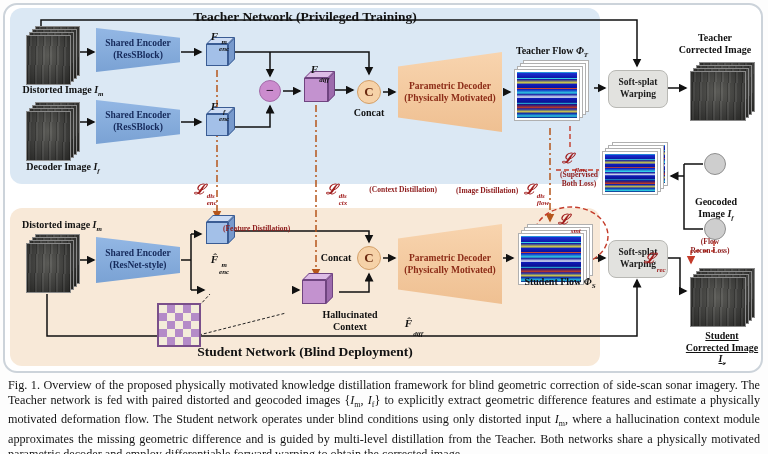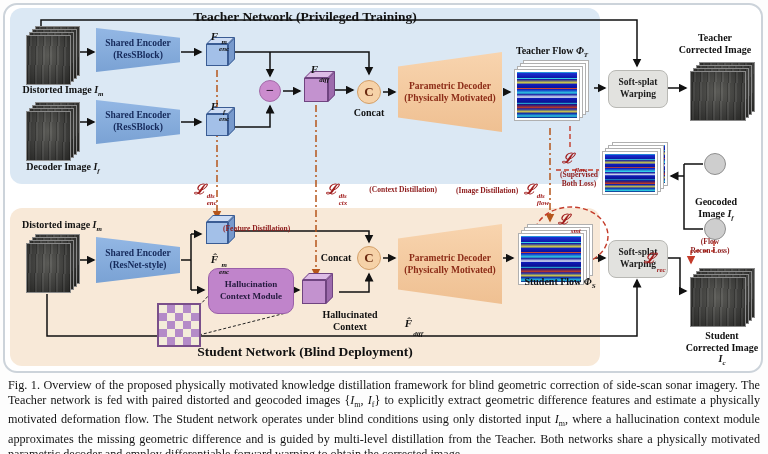--- a/index.html
+++ b/index.html
@@ -349,24 +349,20 @@
       <i class="cs"></i>
       <i class="cf"></i>
   </div>
   <div class="flb" style="left:198px;top:249px;width:44px;">
     <span class="fv">F̂</span><span class="ss">
         <span>m</span>
         <span>enc</span>
       </span>
   </div>
 
-  <div class="hcm" style="left:208px;top:268px;width:84px;height:44px;">
-    <span>Hallucination</span>
-    <span>Context Module</span>
-  </div>
   <div class="grid" style="left:157px;top:303px;"></div>
 
   <div class="cube cp" style="left:302px;top:280px;width:24px;height:24px;">
     <i class="ct"></i>
       <i class="cs"></i>
       <i class="cf"></i>
   </div>
   <div class="lb" style="left:306px;top:309px;width:88px;">
     <div>Hallucinated</div>
     <div>Context</div>
@@ -414,21 +410,21 @@
     <span>Soft-splat</span>
     <span>Warping</span>
   </div>
 
   <div class="stack st-cor" style="left:690px;top:268px;width:66px;height:60px;">
     <div class="sl sn" style="left:9px;top:0;"></div>
     <div class="sl sn" style="left:6px;top:3px;"></div>
     <div class="sl sn" style="left:3px;top:6px;"></div>
     <div class="sl sn" style="left:0;top:9px;"></div>
   </div>
-  <div class="lb" style="left:676px;top:330px;width:92px;">
+  <div class="lb" style="left:676px;top:330px;width:92px;text-decoration:underline;">
     <div>Student</div>
     <div>Corrected Image</div>
     <div><span class="mvar">I</span><sub class="msub">c</sub></div>
   </div>
 
   <div class="lb t-title" style="left:16px;top:344px;width:578px;">Student Network (Blind Deployment)</div>
 
   <div class="caption">
     <span>Fig. 1.  Overview of the proposed physically motivated knowledge distillation framework for blind geometric correction of side-scan sonar imagery. The Teacher network is fed with paired distorted and geocoded images {</span><i>I</i><sub>m</sub><span>, </span><i>I</i><sub>f</sub><span>} to explicitly extract geometric difference features and estimate a physically motivated deformation flow. The Student network operates under blind conditions using only distorted input </span><i>I</i><sub>m</sub><span>, where a hallucination context module approximates the missing geometric difference and is guided by multi-level distillation from the Teacher. Both networks share a physically motivated parametric decoder and employ differentiable forward warping to obtain the corrected image.</span>
   </div>

